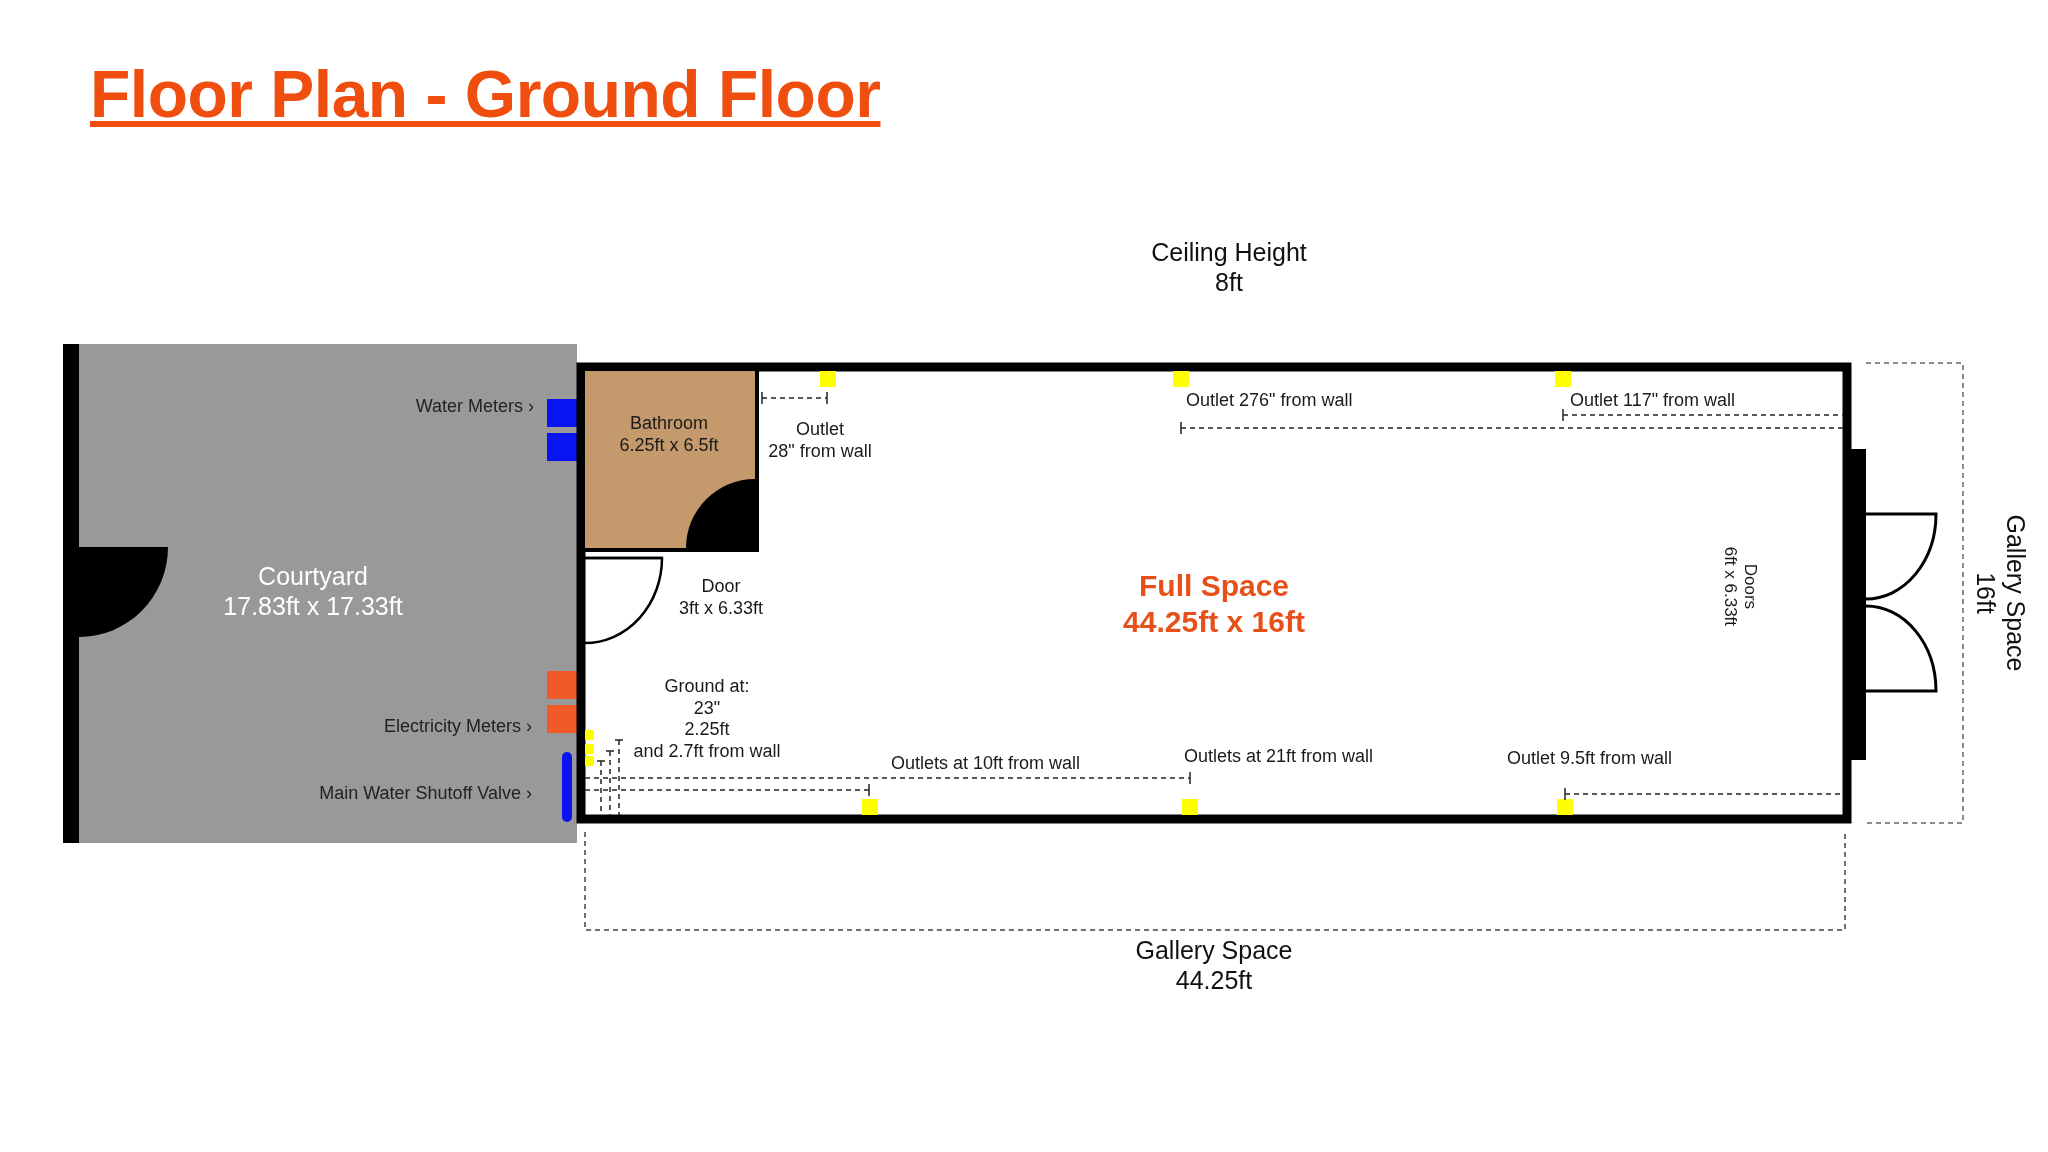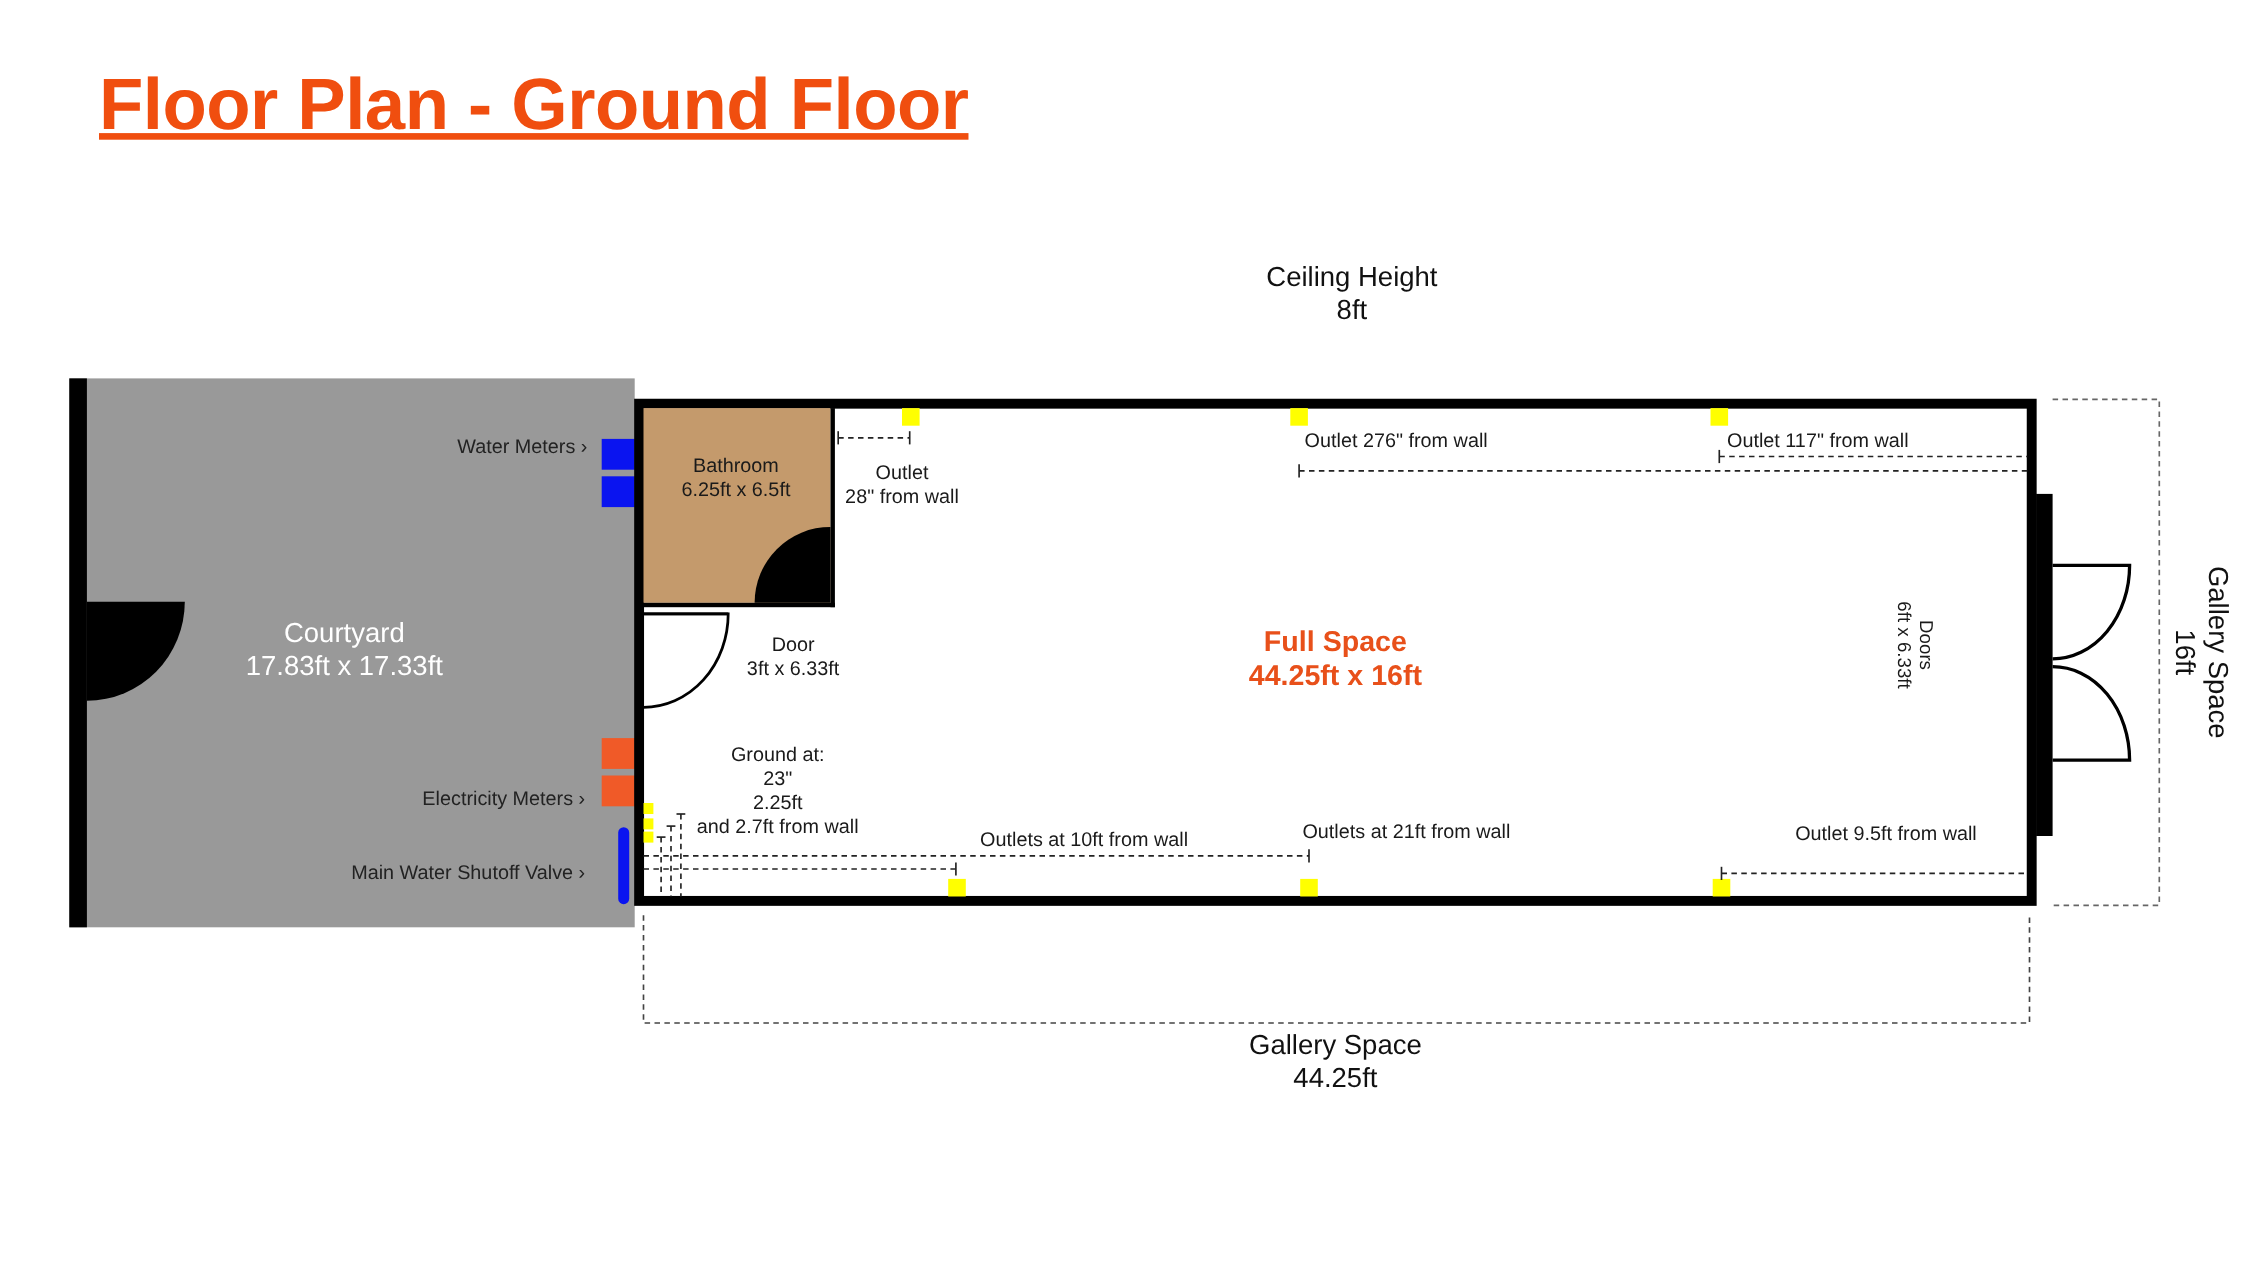--- a/index.html
+++ b/index.html
@@ -5,21 +5,21 @@
   html, body { margin:0; padding:0; background:#ffffff; }
   body { width:2048px; height:1152px; position:relative; overflow:hidden;
          font-family:"Liberation Sans", "DejaVu Sans", sans-serif; color:#111; }
   .title { position:absolute; left:90px; top:56px; font-size:66px; font-weight:700;
            color:#F04E0F; letter-spacing:-0.5px; white-space:nowrap;text-decoration:underline; }
   svg.plan { position:absolute; left:0; top:0; }
   .lbl { position:absolute; white-space:nowrap; text-align:center; line-height:1.2; }
   .lbl-sm { font-size:18px; color:#1a1a1a; }
   .lbl-md { font-size:25px; color:#111; }
   .lbl-courtyard { font-size:25px; color:#ffffff; }
-  .lbl-full { font-size:26px; color:#E8501A; font-weight:700; }
+  .lbl-full { font-size:30px; color:#E8501A; font-weight:700; }
   .lbl-right { font-size:18px; color:#222; }
   .rot-cw { transform:rotate(90deg); transform-origin:center center; }
   .center-x { transform:translateX(-50%); }
 </style>
 </head>
 <body>
 
 <div class="title">Floor Plan - Ground Floor</div>
 
 <svg class="plan" width="2048" height="1152" viewBox="0 0 2048 1152">
@@ -130,21 +130,21 @@
 
 <div class="lbl lbl-sm center-x" style="left:707px; top:676px;">
   <div>Ground at:</div>
   <div>23"</div>
   <div>2.25ft</div>
   <div>and 2.7ft from wall</div>
 </div>
 
 <div class="lbl lbl-sm" style="left:891px; top:753px;text-align:center;">Outlets at 10ft from wall</div>
 <div class="lbl lbl-sm" style="left:1184px; top:746px;">Outlets at 21ft from wall</div>
-<div class="lbl lbl-sm" style="left:1632px; top:748px;">Outlet 9.5ft from wall</div>
+<div class="lbl lbl-sm" style="left:1507px; top:748px;">Outlet 9.5ft from wall</div>
 
 <div class="lbl lbl-sm rot-cw" style="left:1740px; top:590px; width:120px; margin-left:-60px; margin-top:-24px; font-size:17px;">
   <div>Doors</div>
   <div>6ft x 6.33ft</div>
 </div>
 
 <div class="lbl lbl-md rot-cw" style="left:2001px; top:593px; width:200px; margin-left:-100px; margin-top:-30px;">
   <div>Gallery Space</div>
   <div>16ft</div>
 </div>

